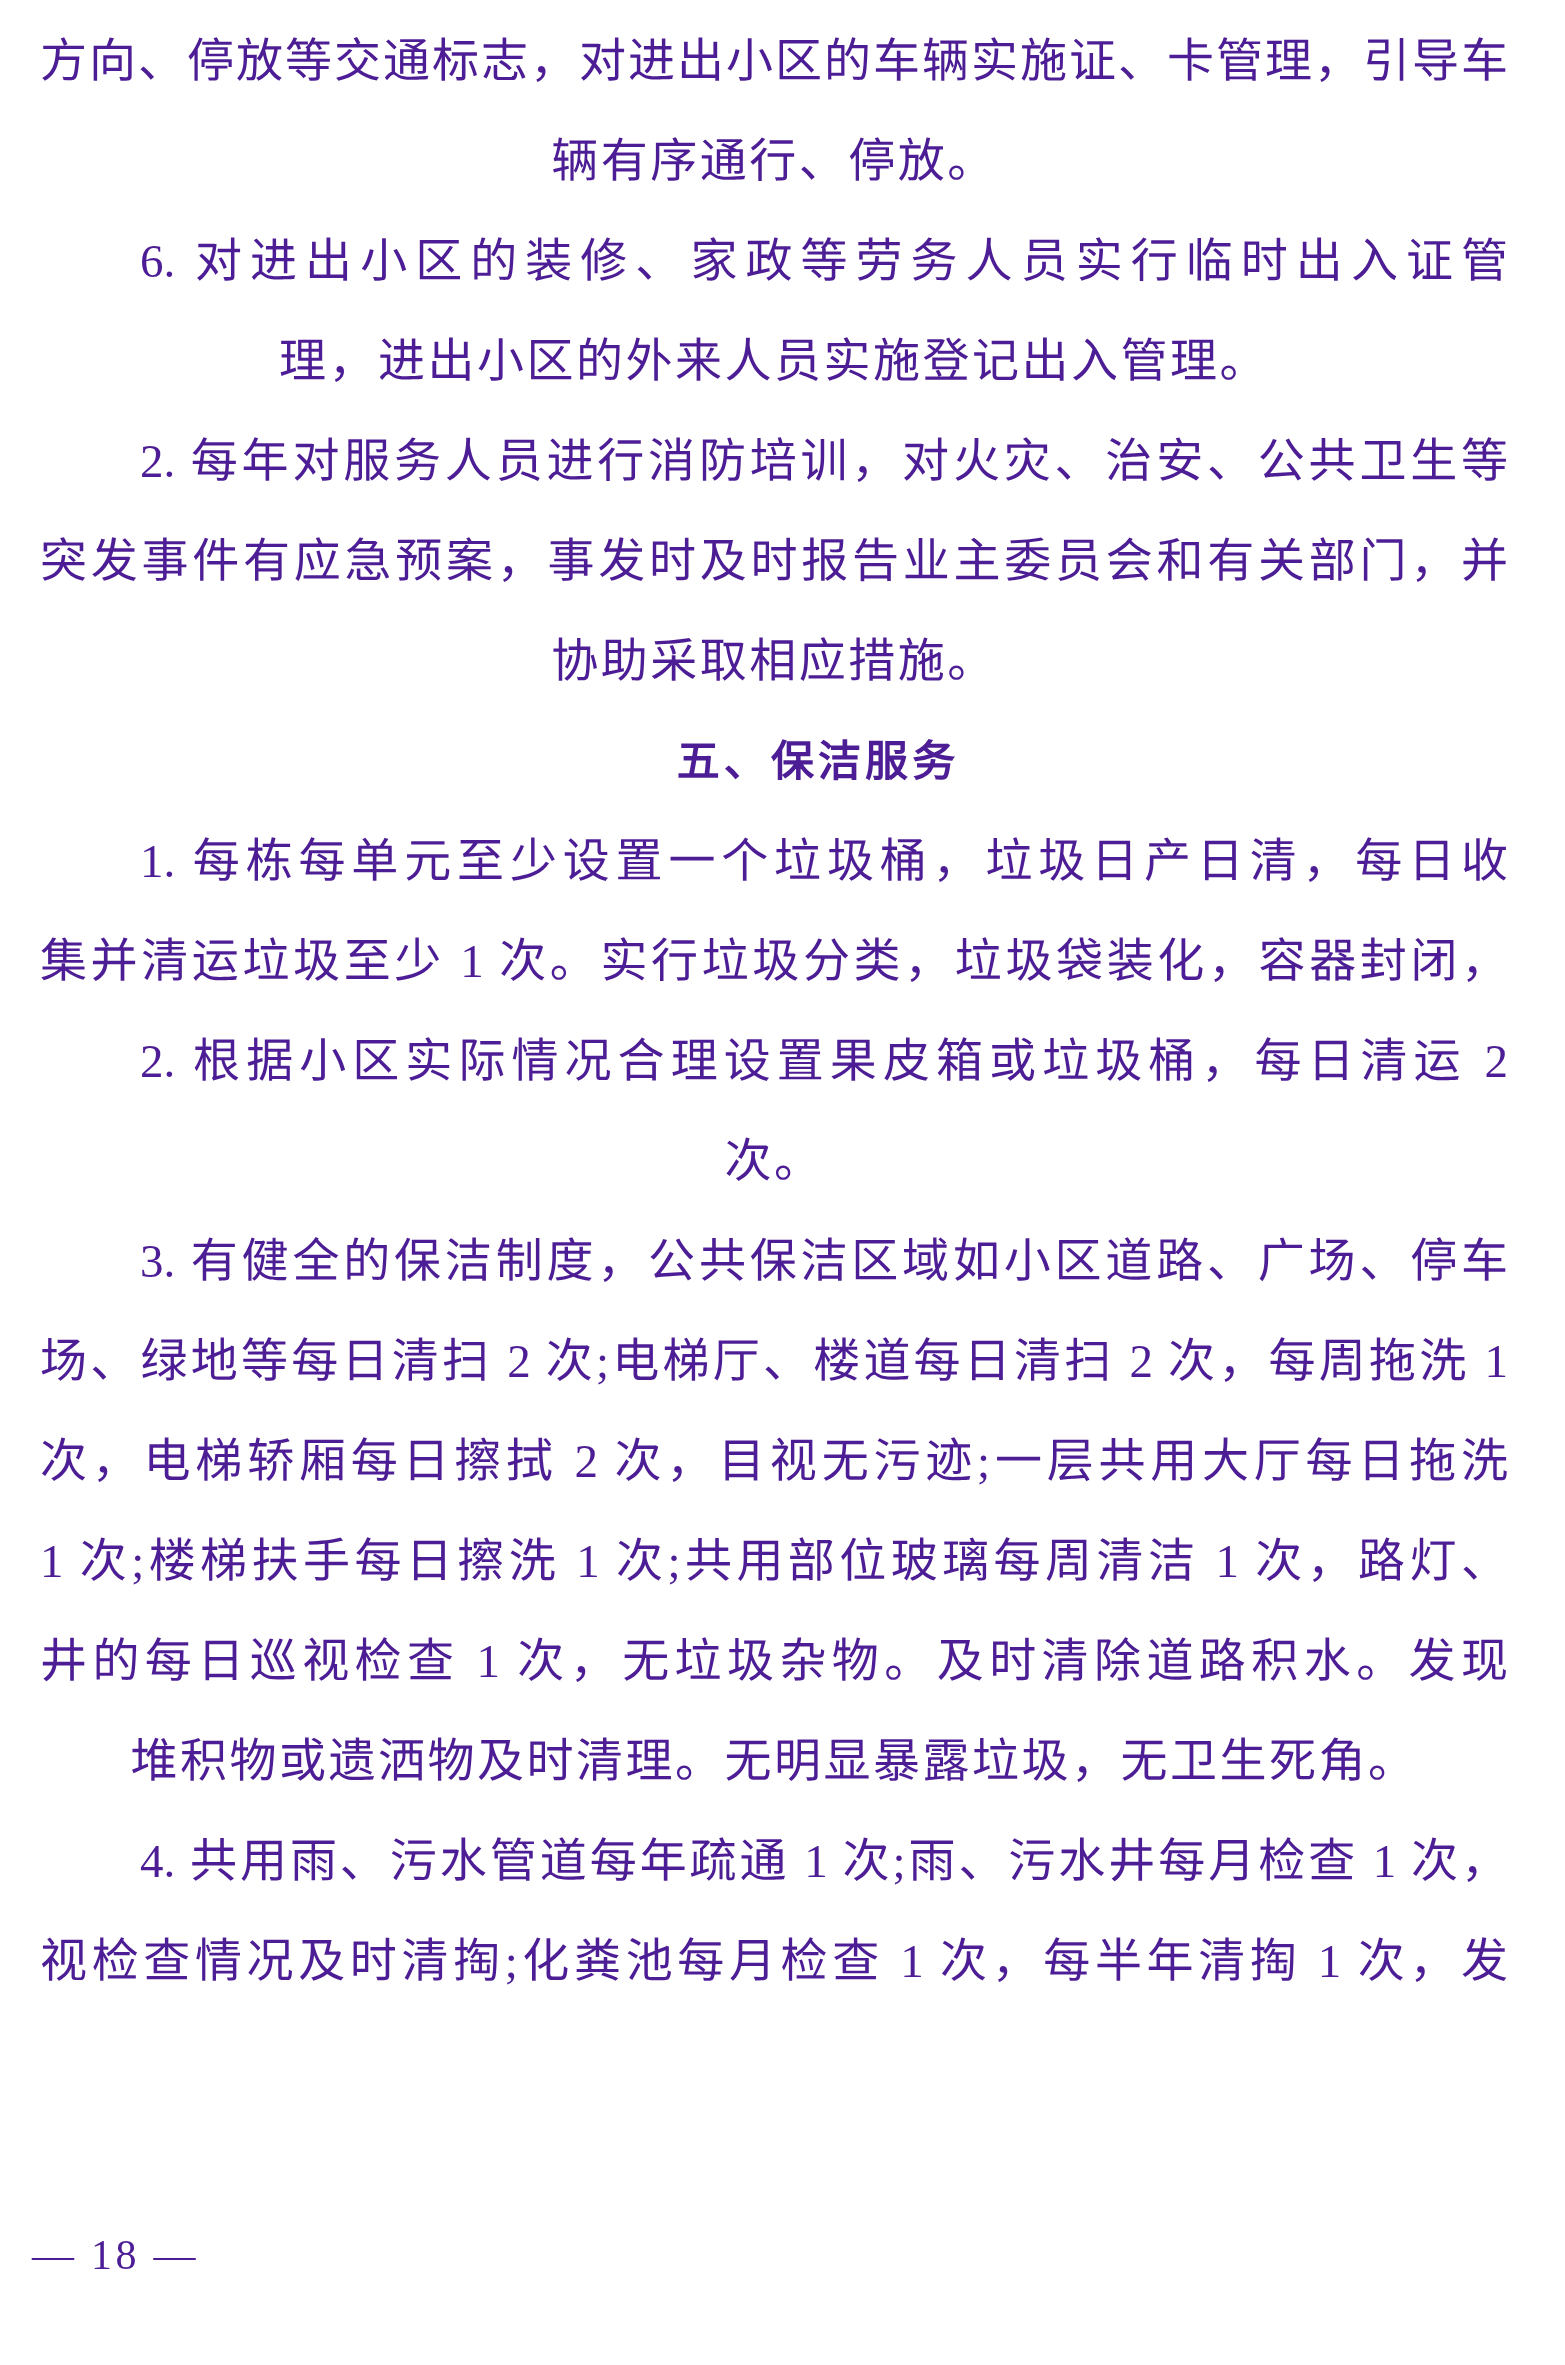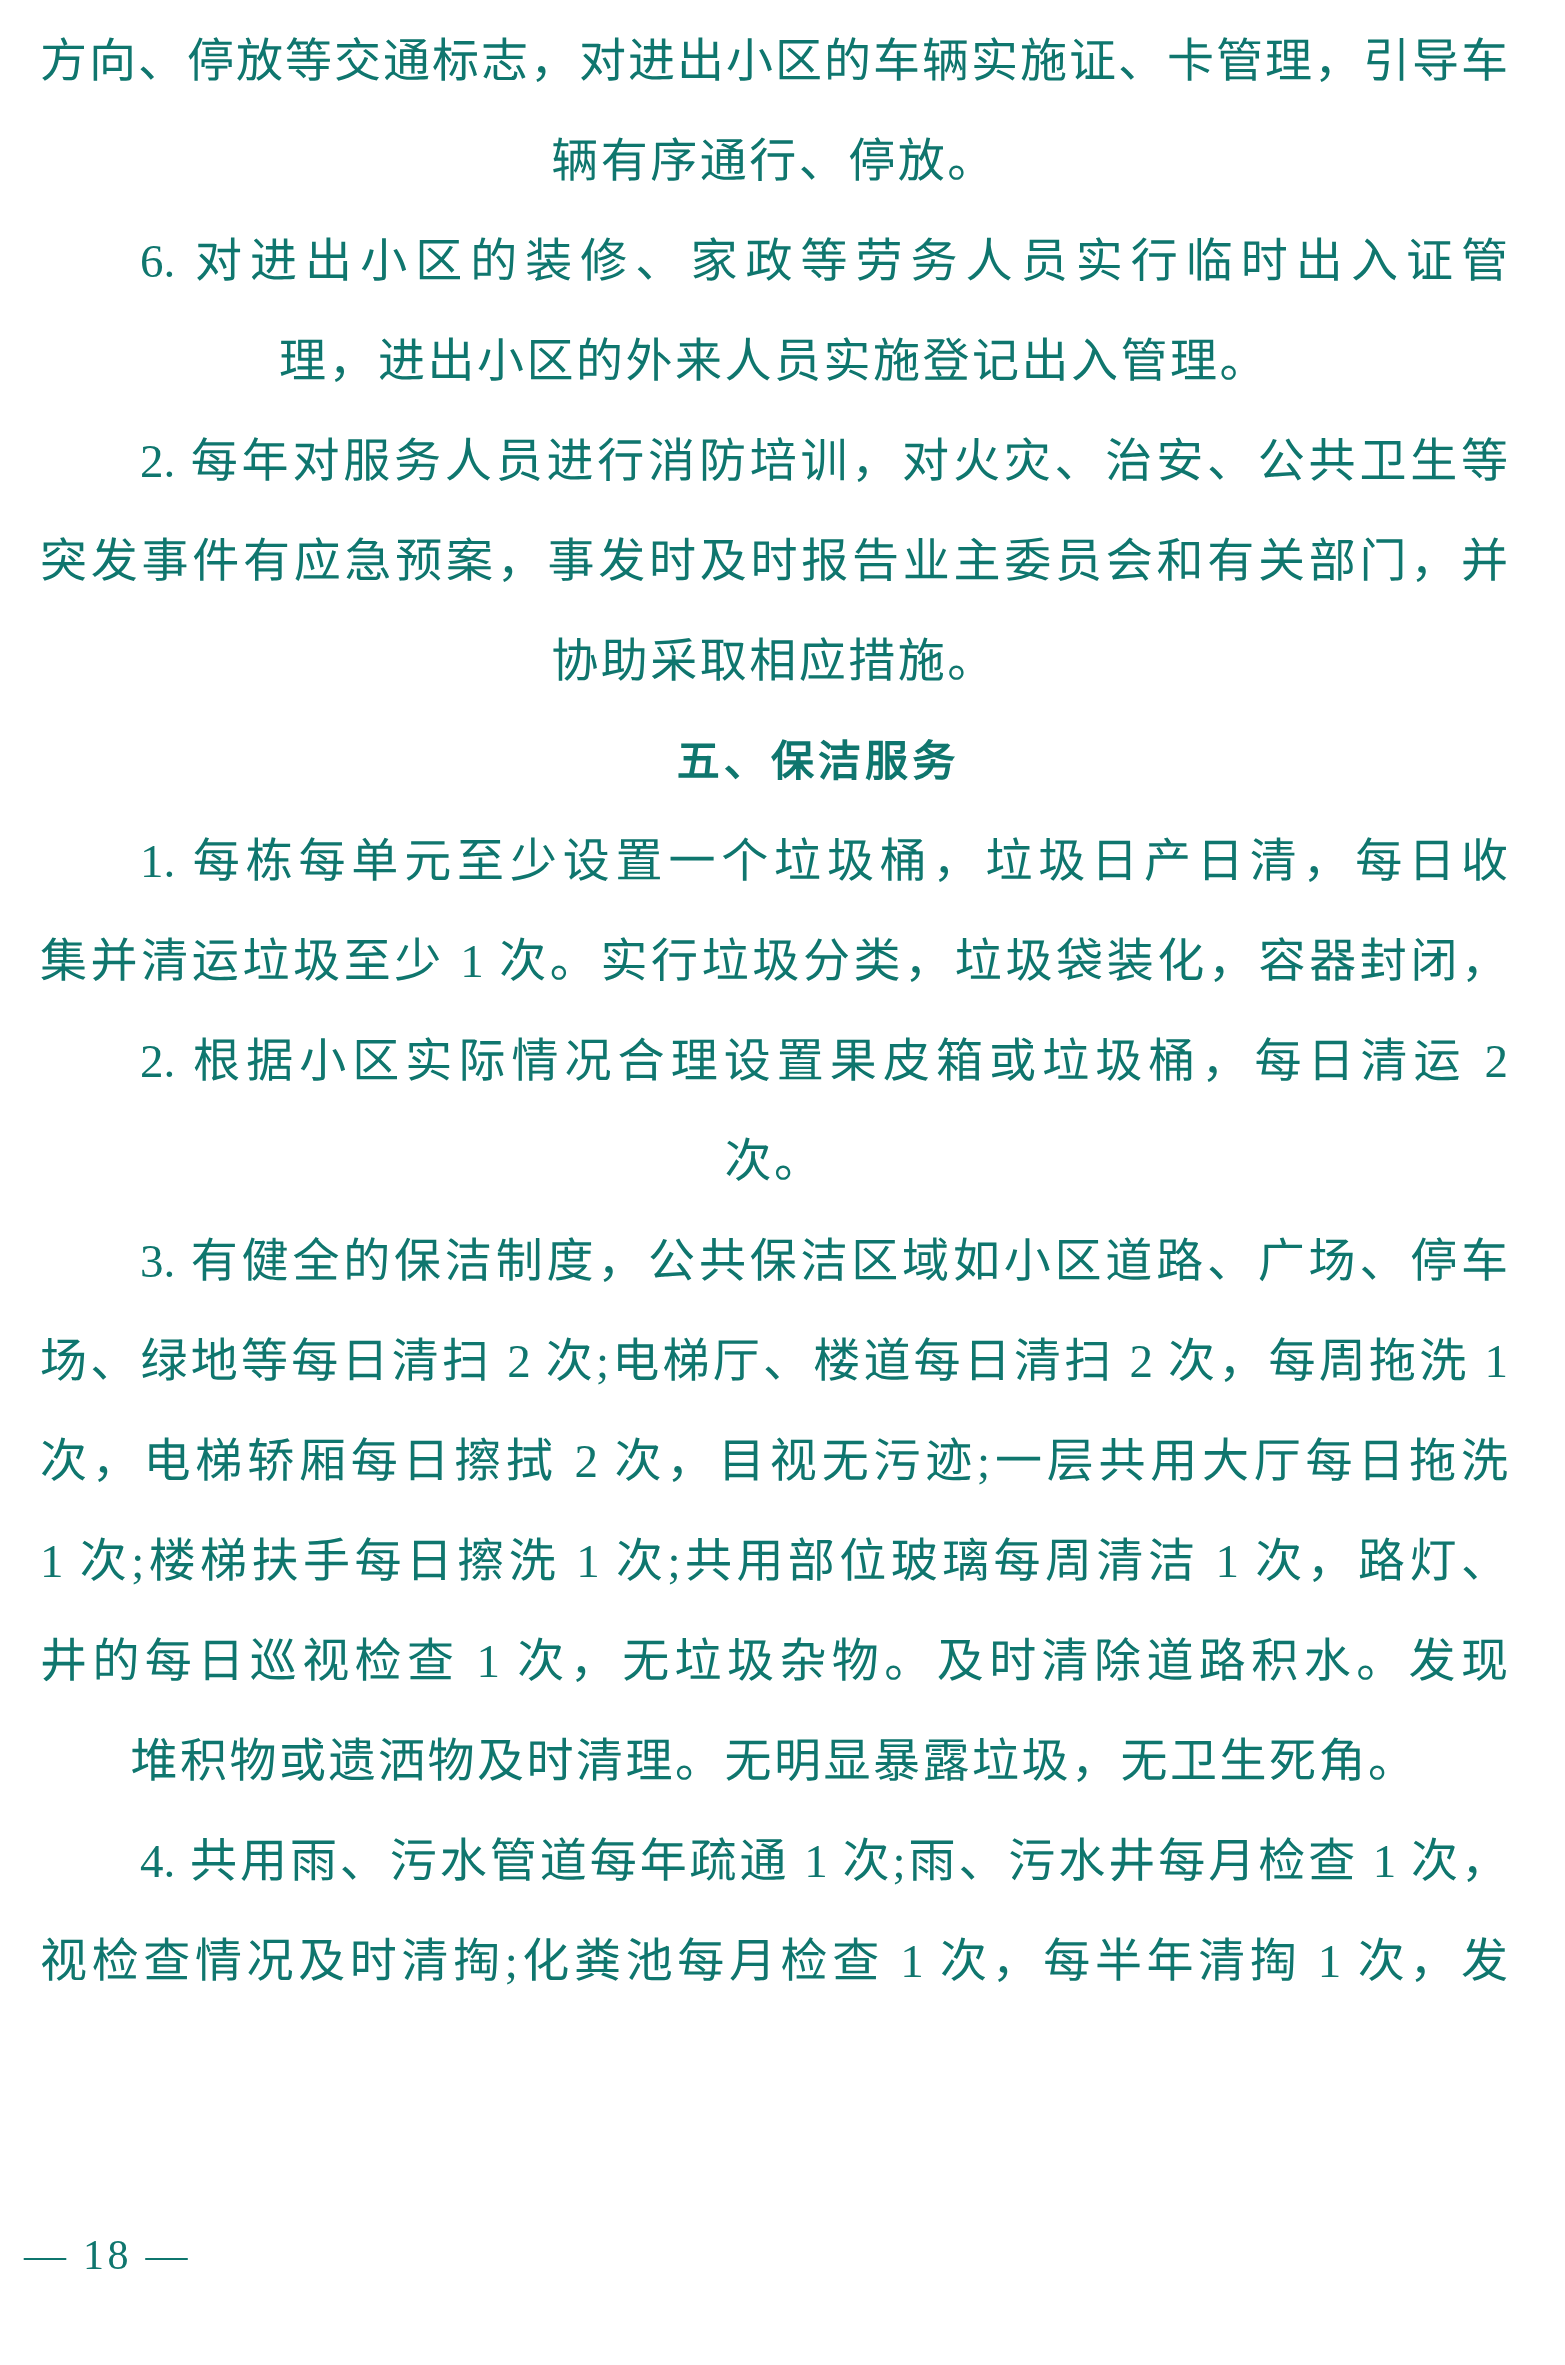--- a/index.html
+++ b/index.html
@@ -5,21 +5,21 @@
   html, body {
     margin: 0;
     padding: 0;
     background: #ffffff;
   }
   .page {
     position: relative;
     width: 1549px;
     height: 2366px;
     background: #ffffff;
-    color: #0f766e;
+    color: #4c1d95;
     font-family: "Liberation Serif", "DejaVu Serif", serif;
     overflow: hidden;
   }
   .text-block {
     position: absolute;
     left: 40px;
     right: 41px;
     top: 11.4px;
   }
   .ln {
@@ -45,21 +45,21 @@
   
   .hd {
     font-family: "Liberation Sans", "DejaVu Sans", sans-serif;
     font-weight: bold;
     font-size: 43px;
     letter-spacing: 4.1px;
     text-indent: 88px;
   }
   .page-number {
     position: absolute;
-    left: 24px;
+    left: 32px;
     top: 2205px;
     height: 100px;
     line-height: 100px;
     font-size: 42px;
     letter-spacing: 3.3px;
     white-space: nowrap;
   }
 </style>
 </head>
 <body>

